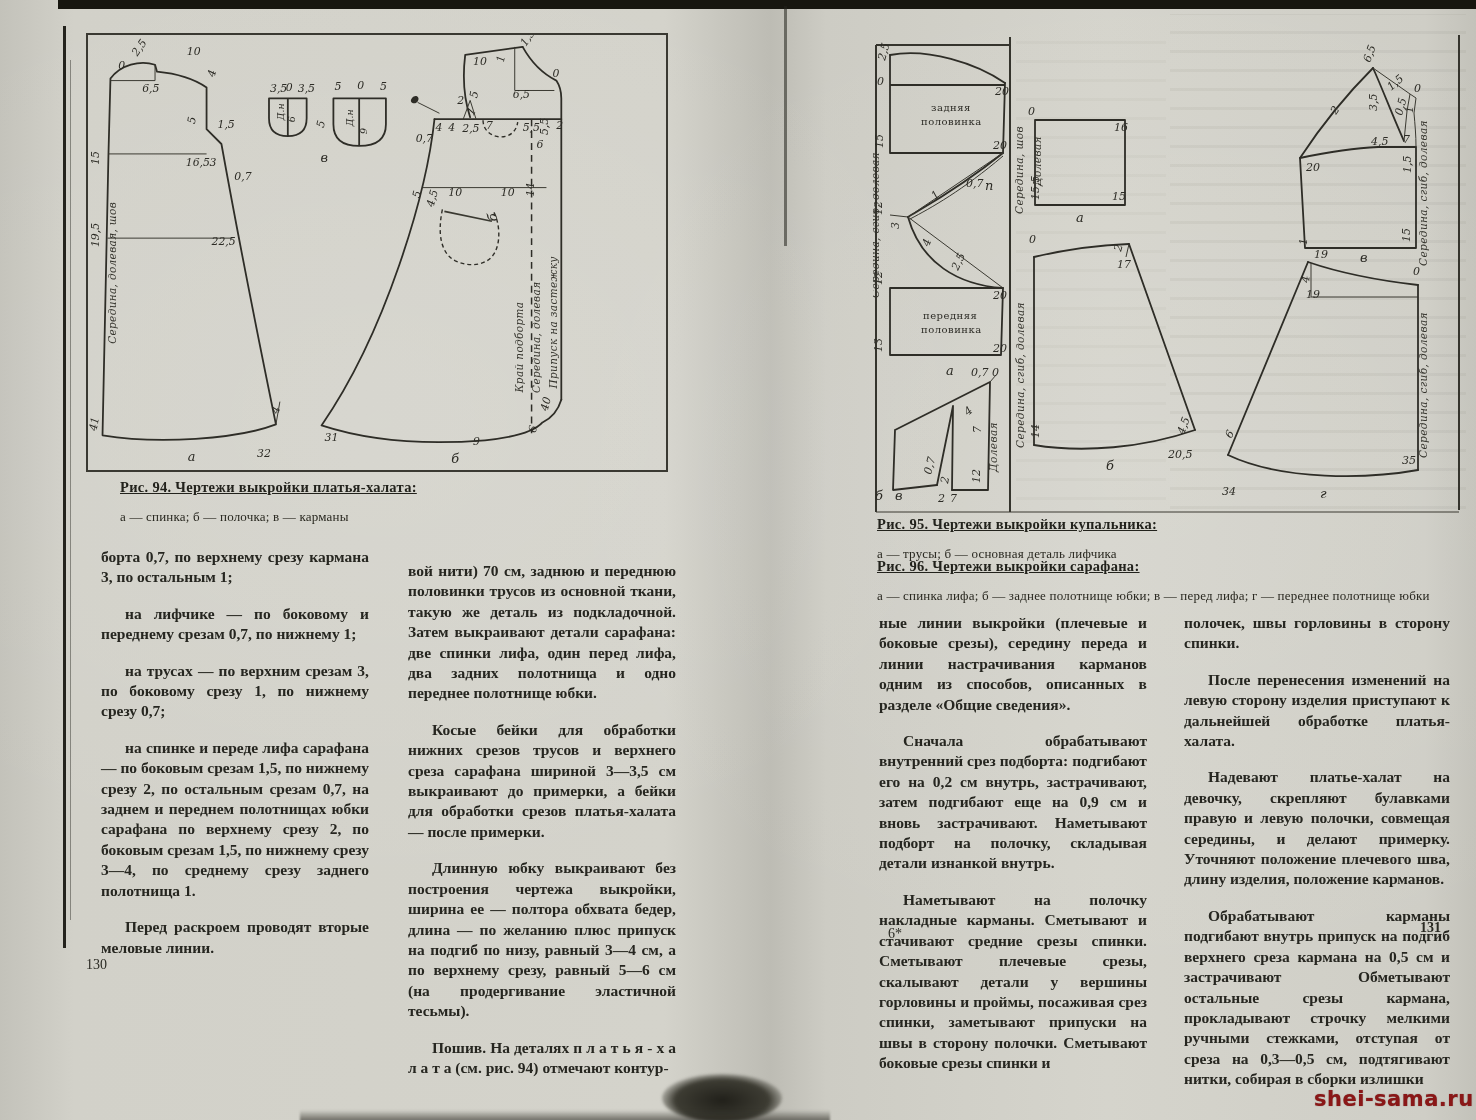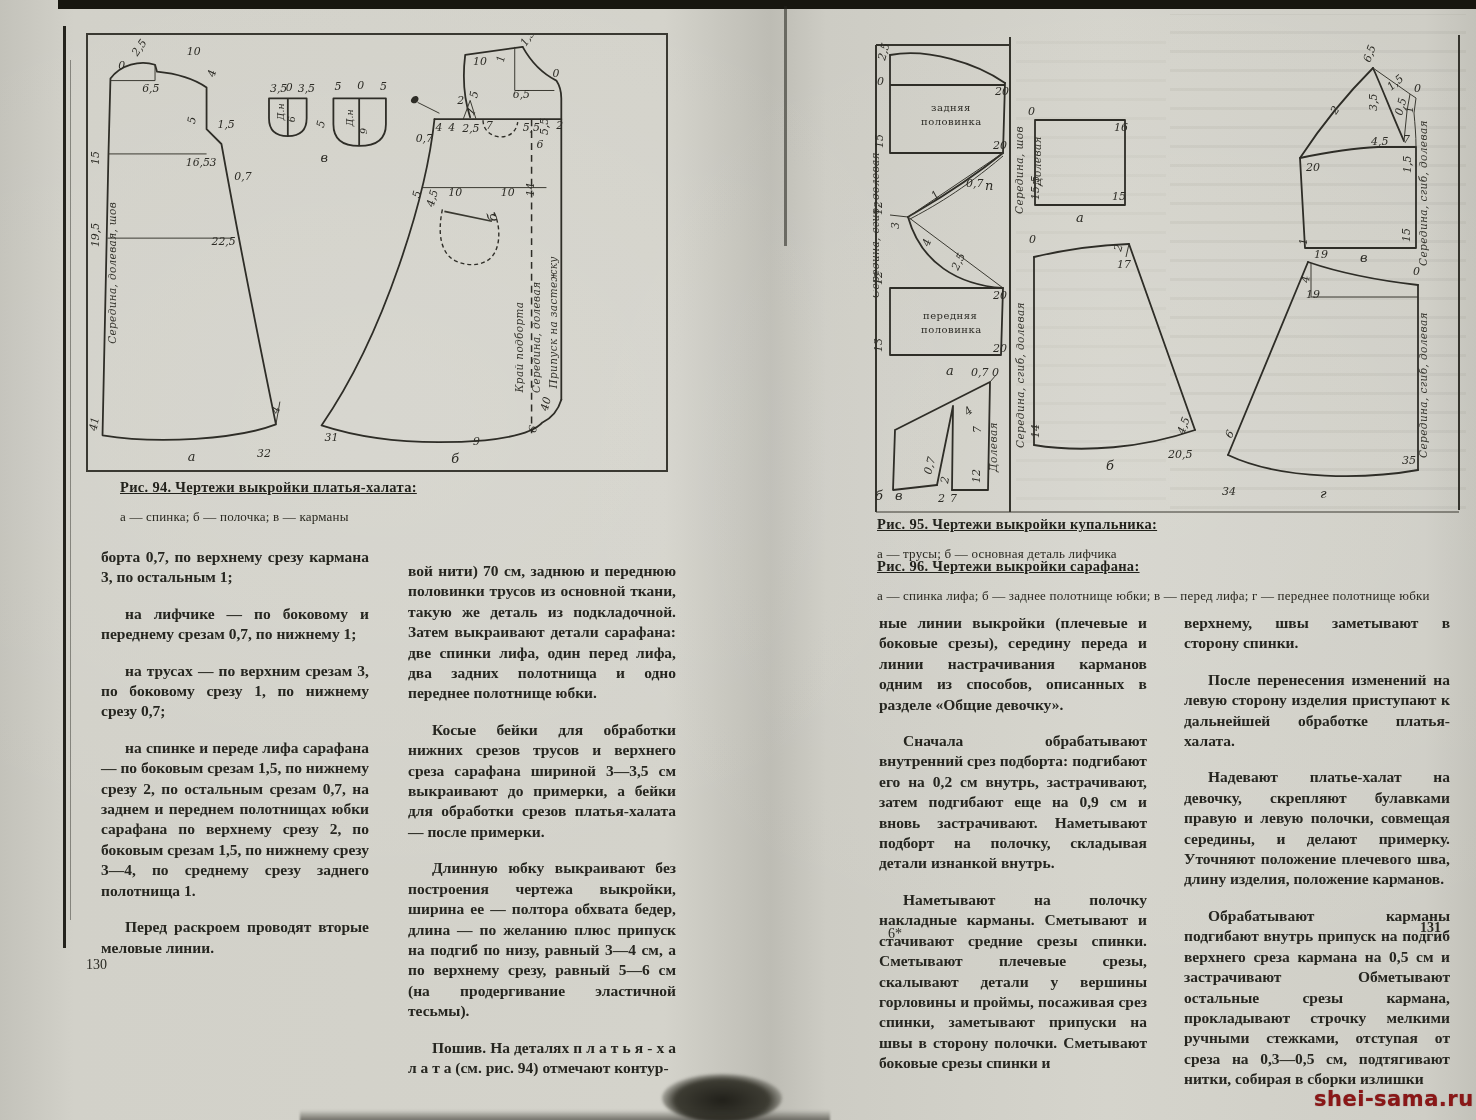--- a/index.html
+++ b/index.html
@@ -291,26 +291,26 @@
       <text x="447" y="463" class="dl it">г</text>
       <text x="554" y="350" class="dl edge" transform="rotate(-90 554 350)">Середина, сгиб, долевая</text>
     </svg>
 
   <div class="cap-t" style="left:877px;top:516px;">Рис. 95. Чертежи выкройки купальника:</div>
   <div class="cap-s" style="left:877px;top:538px;">а — трусы; б — основная деталь лифчика</div>
   <div class="cap-t" style="left:877px;top:558px;">Рис. 96. Чертежи выкройки сарафана:</div>
   <div class="cap-s" style="left:877px;top:580px;width:588px;">а — спинка лифа; б — заднее полотнище юбки; в — перед лифа; г — переднее полотнище юбки</div>
 
   <div class="bodycol" style="left:863px;top:597px;">
-    <p class="ni">ные линии выкройки (плечевые и боковые срезы), середину переда и линии настрачивания карманов одним из способов, описанных в разделе «Общие девочку».</p>
+    <p class="ni">ные линии выкройки (плечевые и боковые срезы), середину переда и линии настрачивания карманов одним из способов, описанных в разделе «Общие сведения».</p>
     <p>Сначала обрабатывают внутренний срез подборта: подгибают его на 0,2 см внутрь, застрачивают, затем подгибают еще на 0,9 см и вновь застрачивают. Наметывают подборт на полочку, складывая детали изнанкой внутрь.</p>
     <p>Наметывают на полочку накладные карманы. Сметывают и стачивают средние срезы спинки. Сметывают плечевые срезы, скалывают детали у вершины горловины и проймы, посаживая срез спинки, заметывают припуски на швы в сторону полочки. Сметывают боковые срезы спинки и</p>
   </div>
   <div class="bodycol" style="left:1168px;top:597px;width:298px;">
-    <p class="ni">верхнему, швы заметывают в сторону спинки.</p>
+    <p class="ni">полочек, швы горловины в сторону спинки.</p>
     <p>После перенесения изменений на левую сторону изделия приступают к дальнейшей обработке платья-халата.</p>
     <p>Надевают платье-халат на девочку, скрепляют булавками правую и левую полочки, совмещая середины, и делают примерку. Уточняют положение плечевого шва, длину изделия, положение карманов.</p>
     <p>Обрабатывают карманы подгибают внутрь припуск на подгиб верхнего среза кармана на 0,5 см и застрачивают Обметывают остальные срезы кармана, прокладывают строчку мелкими ручными стежками, отступая от среза на 0,3—0,5 см, подтягивают нитки, собирая в сборки излишки</p>
   </div>
   <div class="pageno" style="left:888px;top:926px;">6*</div>
   <div class="pageno" style="left:1420px;top:920px;font-weight:bold;">131</div>
 
   <div class="watermark">shei-sama.ru</div>
 </div>
 

